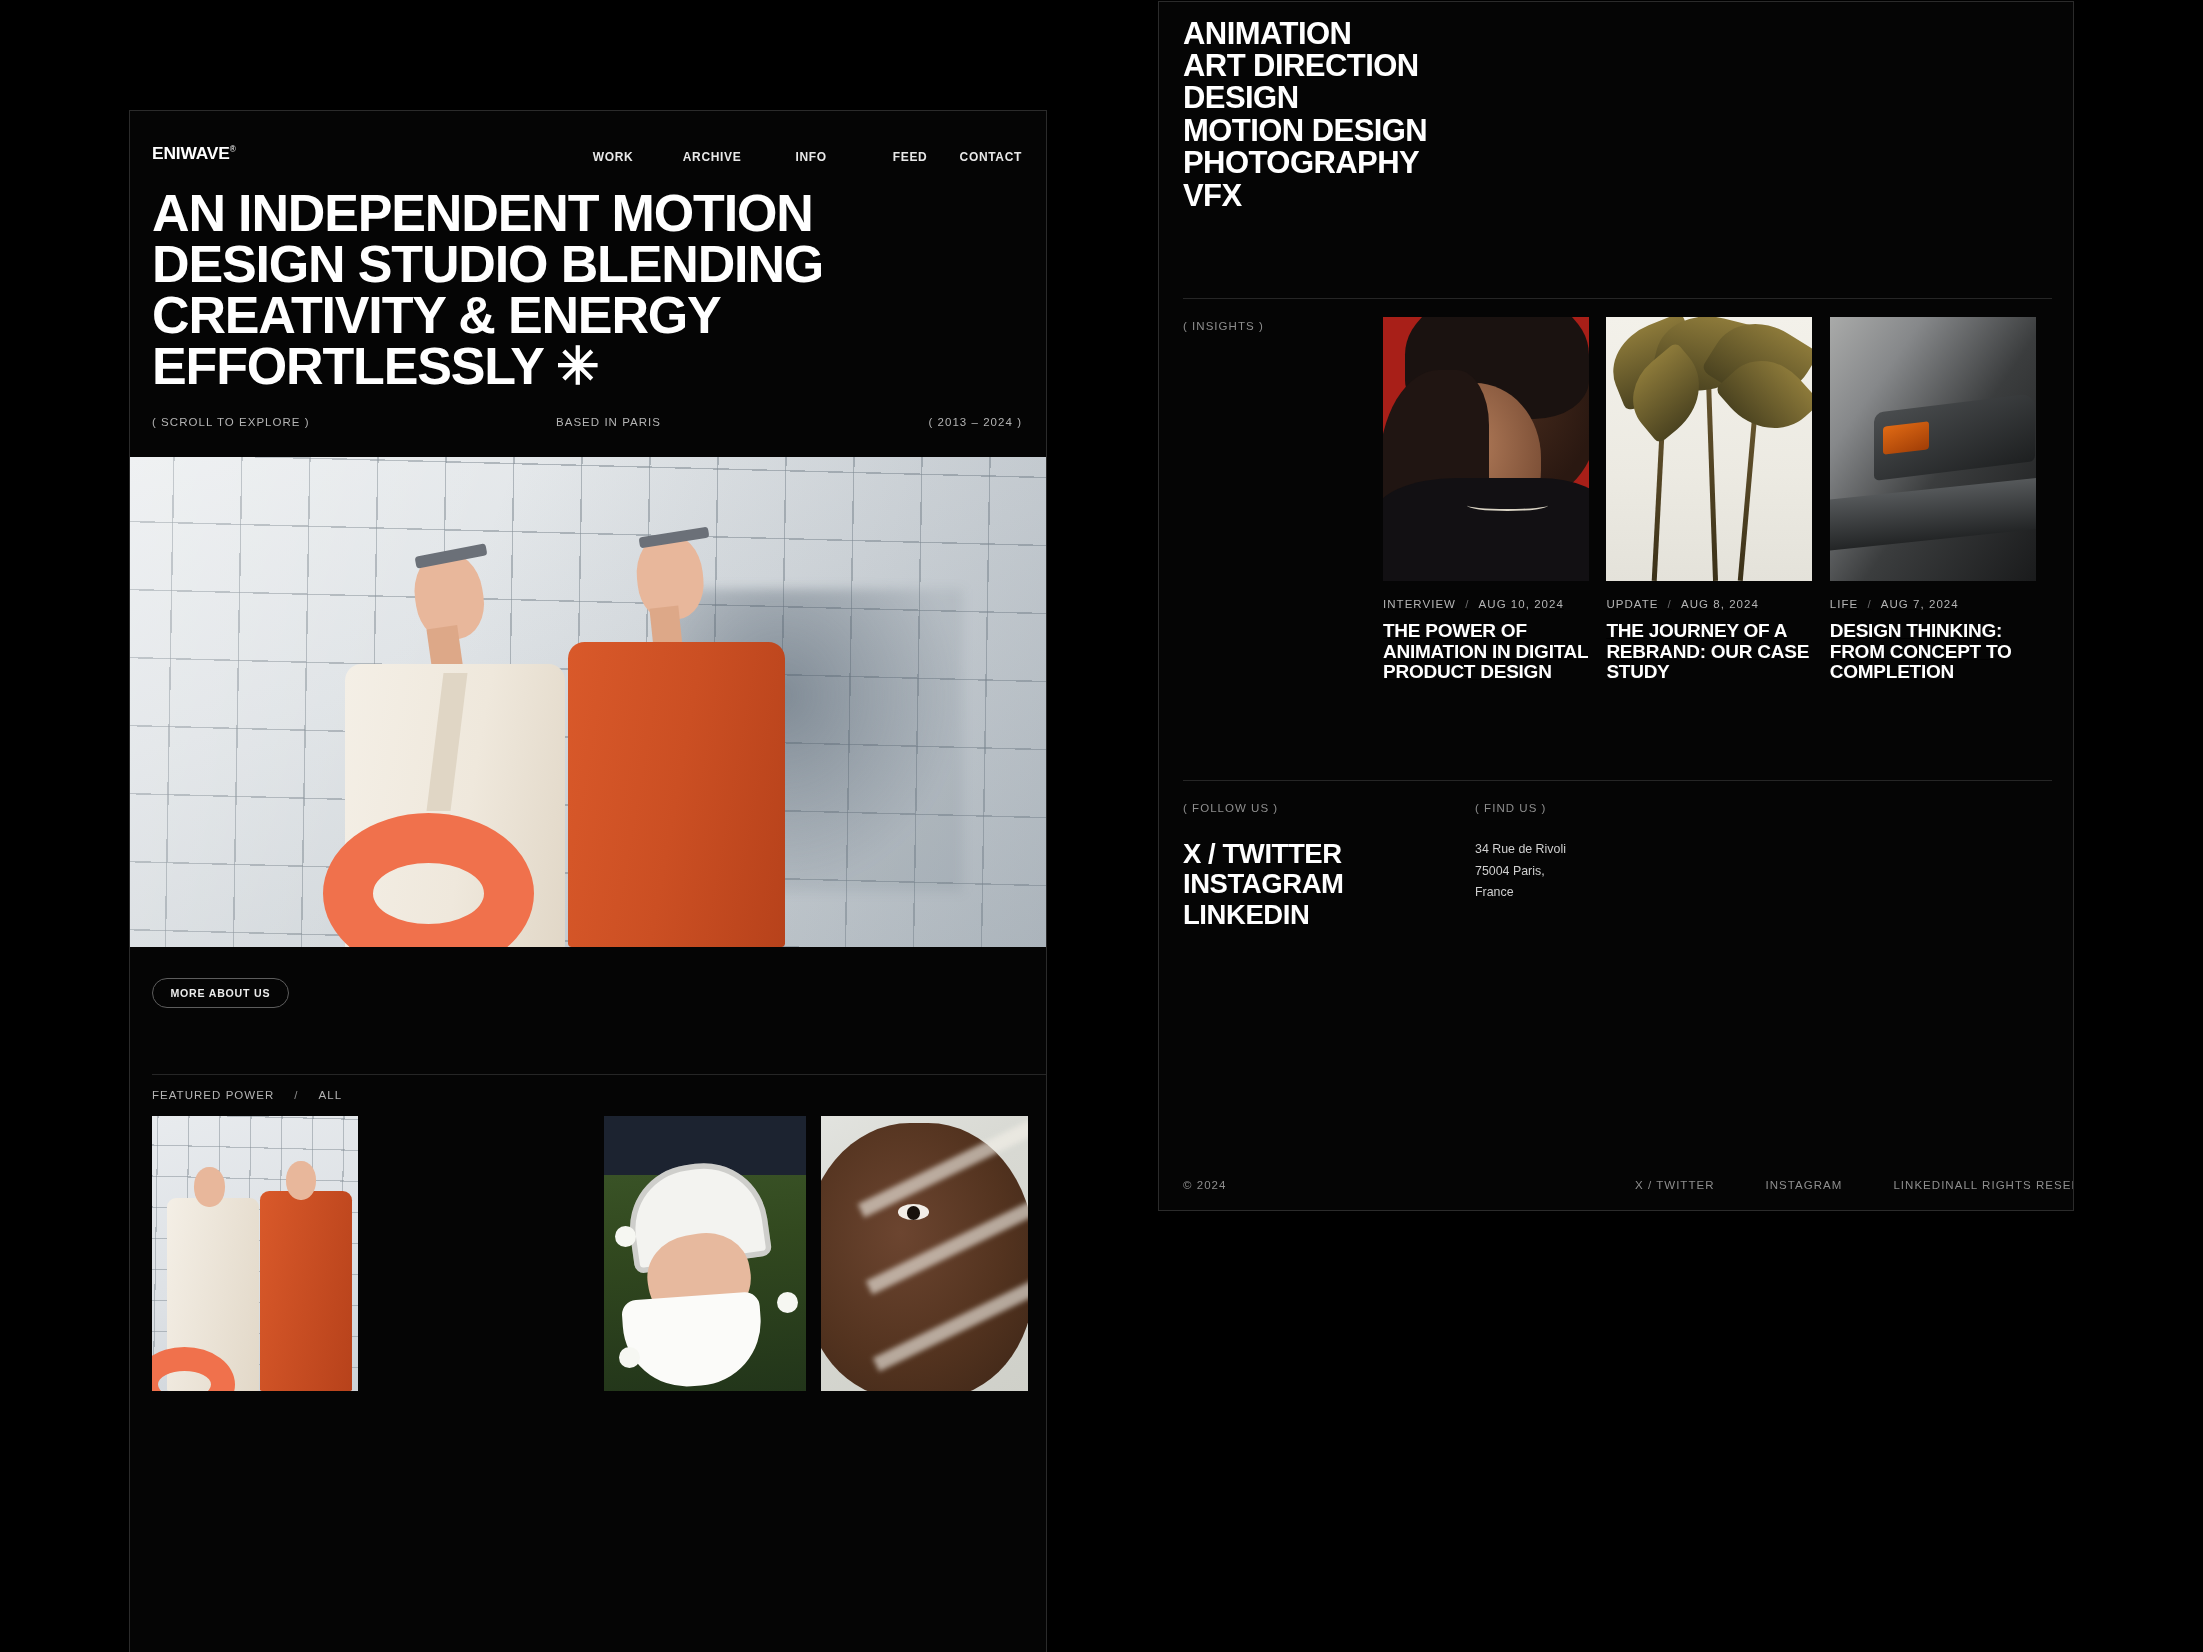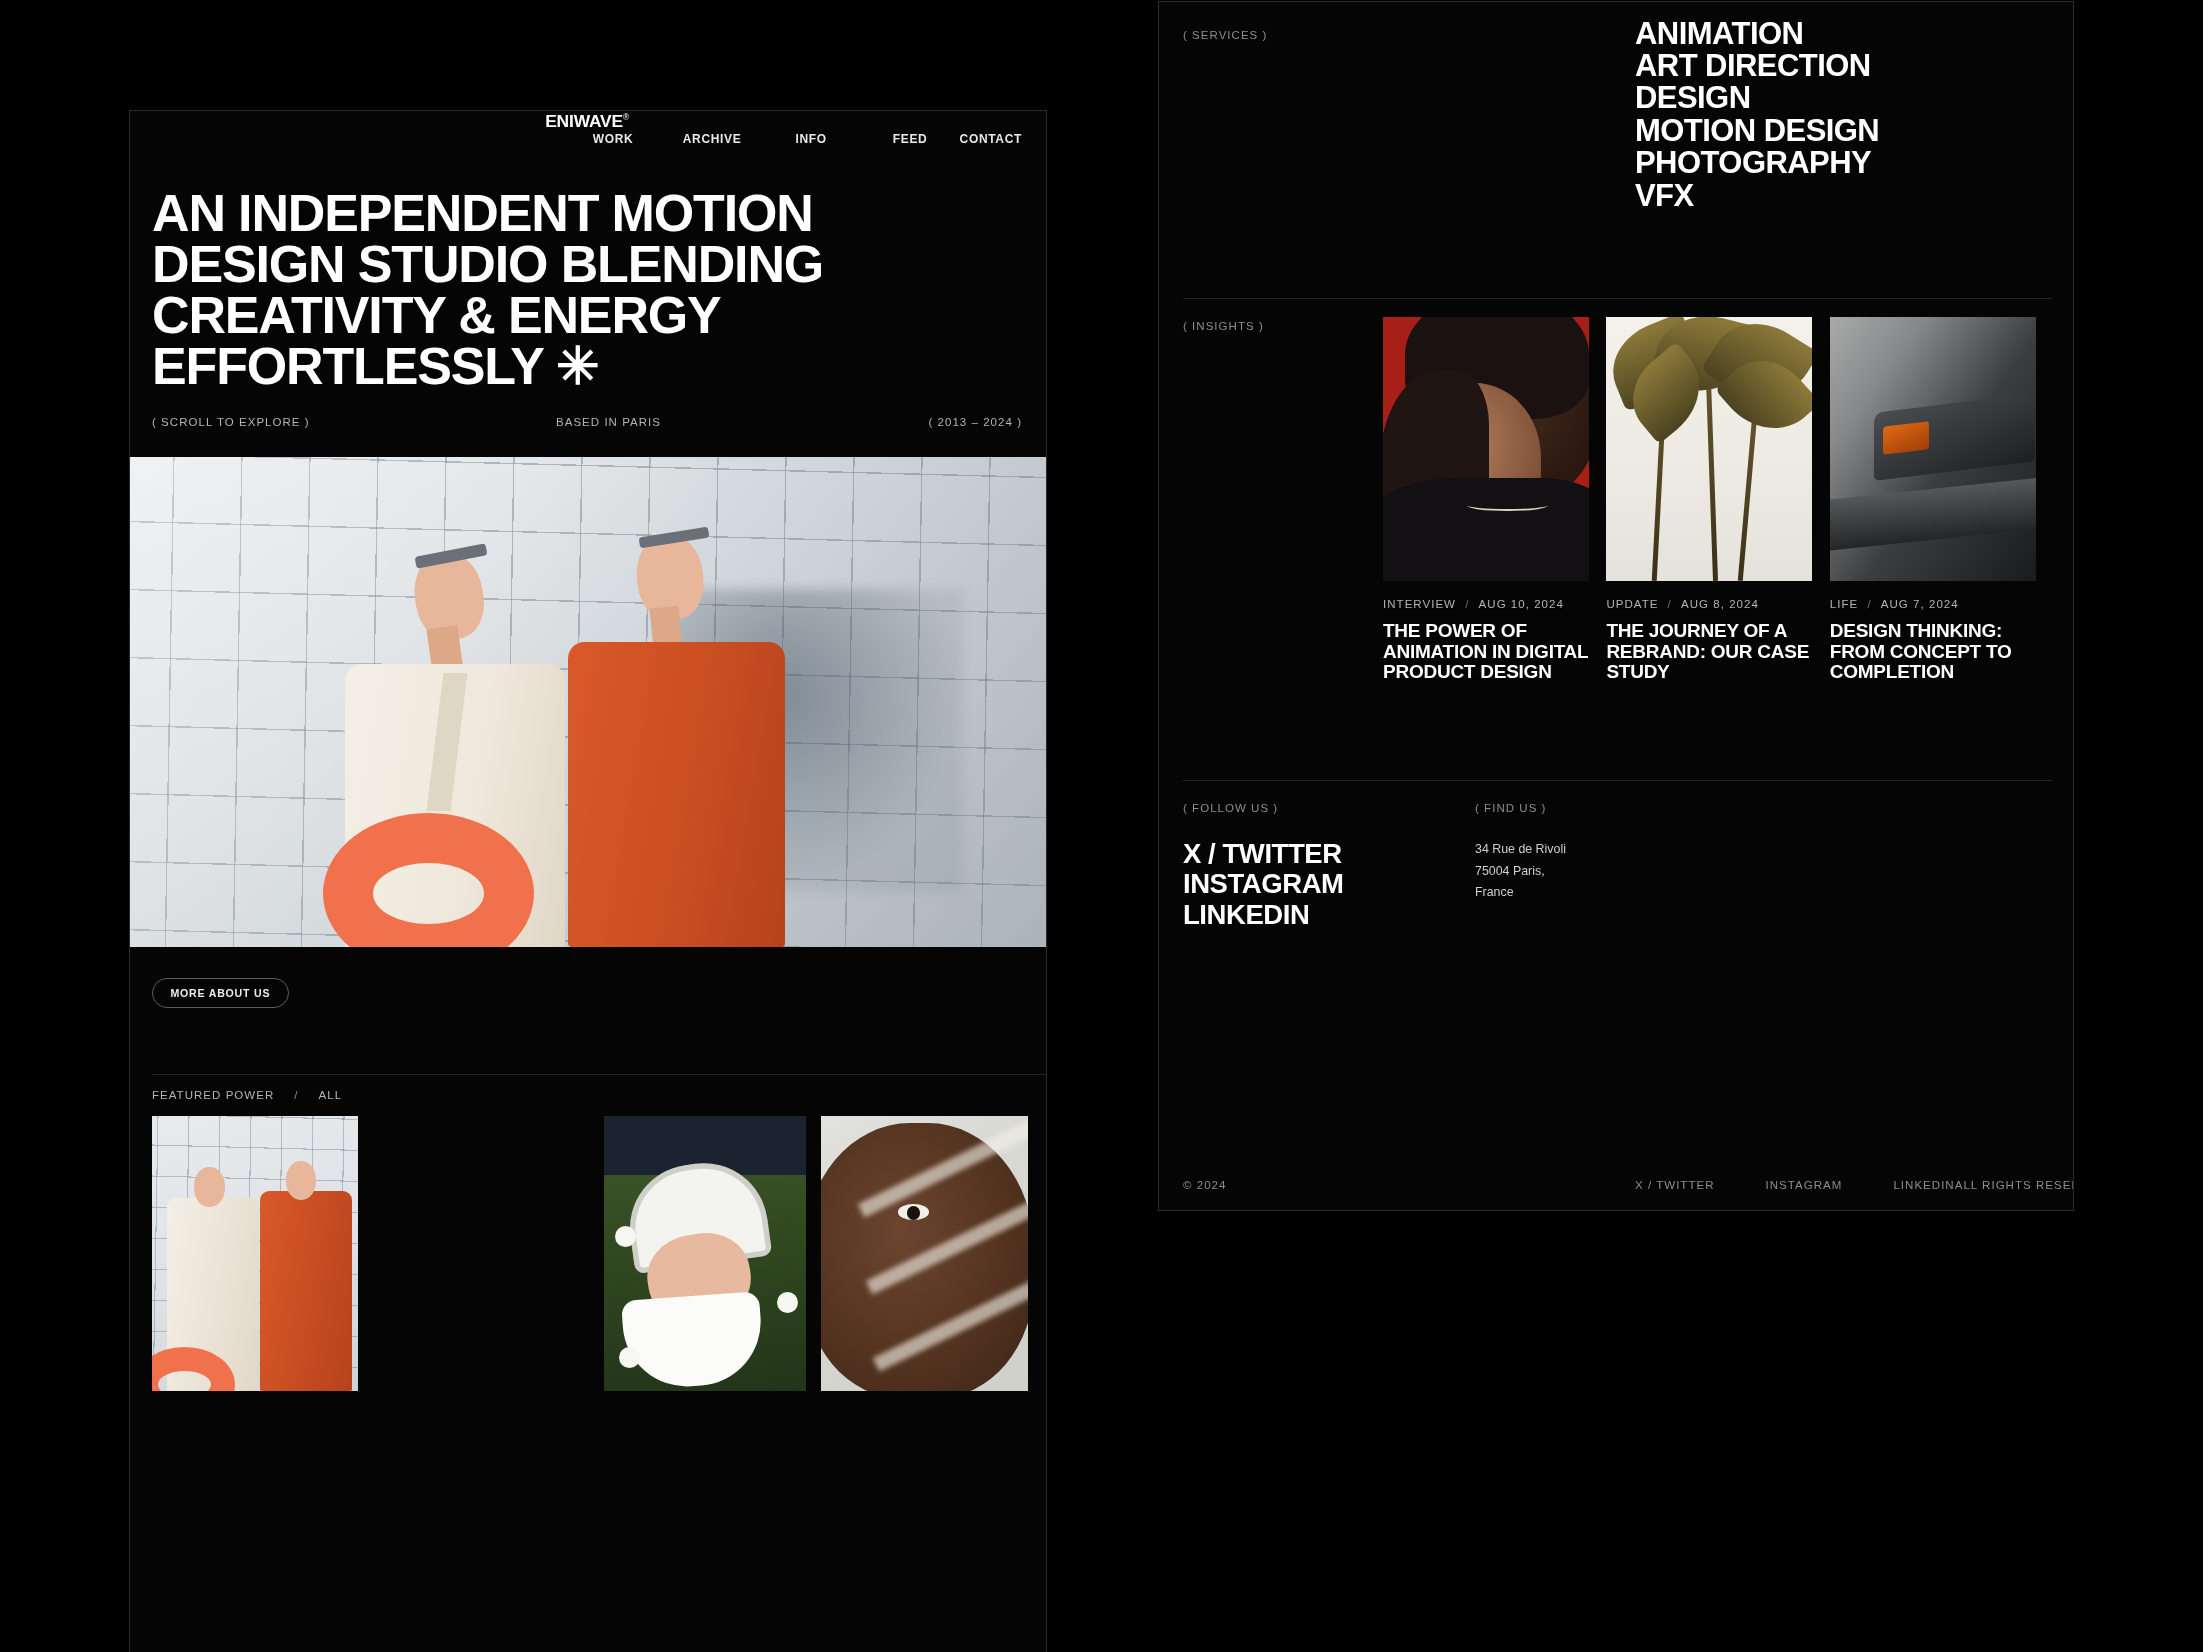--- a/index.html
+++ b/index.html
@@ -16,22 +16,22 @@
     font-size:11.5px; letter-spacing:.09em; color:#b4b4b4;
     font-weight:500; white-space:nowrap;
   }
   .meta-dim{ color:#8e8e8e; }
   .hr{ height:0.9px; background:#262626; width:100%; }
 
   
   #left-panel{ left:129px; top:110px; width:918px; height:1616px; overflow:hidden; }
 
   .nav{
-    height:53px; display:flex; align-items:center;
-    padding:0 24px 0 22px; position:relative;flex-direction:column;
+    height:53px; display:flex; align-items:flex-end;
+    padding:0 24px 0 22px; position:relative;
   }
   .brand{
     font-size:17.4px; font-weight:700; color:#fff; letter-spacing:-.01em;
   }
   .brand sup{ font-size:8.3px; vertical-align:super; font-weight:500;}
   .nav-links{ margin-left:auto; display:flex; gap:0; }
   .nav-links a{
     color:#e9e9e9; text-decoration:none; font-size:12px; font-weight:600;
     letter-spacing:.055em; width:99px; text-align:center;
   }
@@ -335,23 +335,20 @@
         <div class="slat" style="left:35px;top:108px"></div>
         <div class="slat" style="left:42px;top:185px"></div>
       </div>
     </div>
   </section>
 
   <section class="panel" id="right-panel">
 
     <div class="sec sec-services">
       <div class="svc-row">
-        <div class="svc-label">
-          <span class="meta meta-dim">( SERVICES )</span>
-        </div>
         <ul class="svc-list">
           <li>ANIMATION</li>
           <li>ART DIRECTION</li>
           <li>DESIGN</li>
           <li>MOTION DESIGN</li>
           <li>PHOTOGRAPHY</li>
           <li>VFX</li>
         </ul>
       </div>
     </div>

